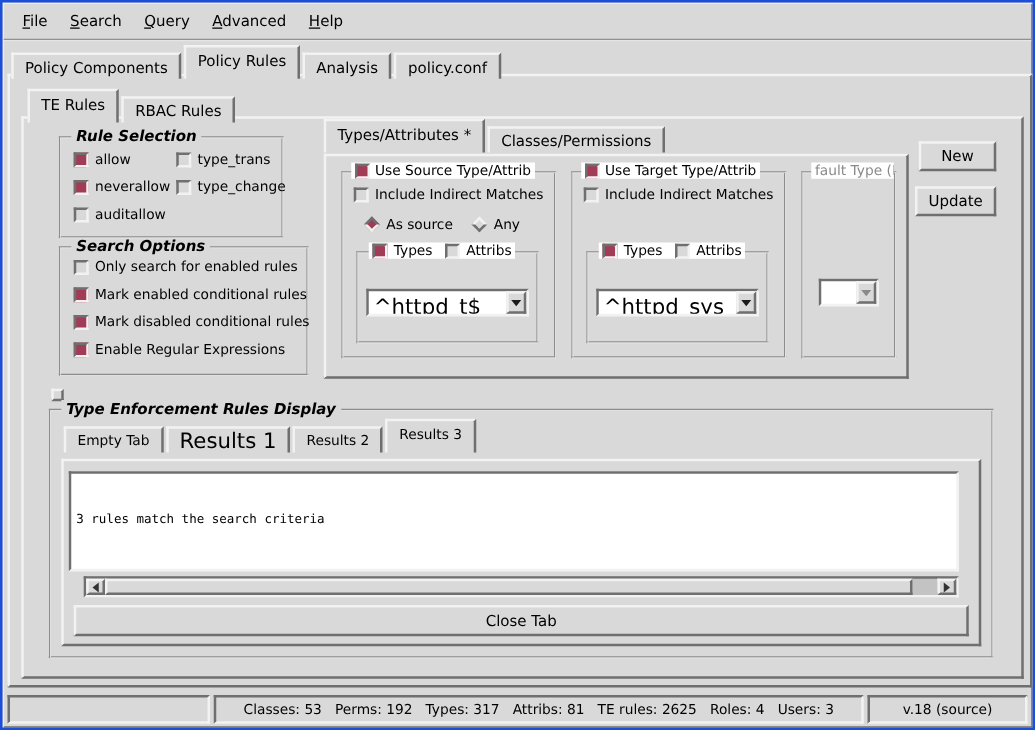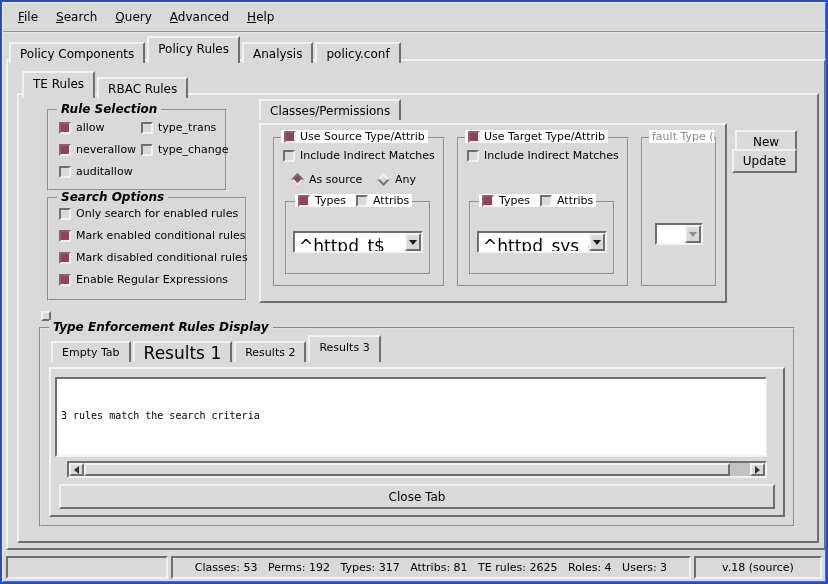--- a/index.html
+++ b/index.html
@@ -159,20 +159,21 @@
           <span class="cb"></span>
           <span>type_trans</span>
         </label>
         <label class="cb-row" style="left:92px; top:32px;">
           <span class="cb"></span>
           <span>type_change</span>
         </label>
       </div>
 
       <div class="tabs-row" style="left:240px; top:0px;">
+        <div class="tab selected">Types/Attributes *</div>
         <div class="tab">Classes/Permissions</div>
       </div>
 
       <div class="raised" style="position:absolute; left:240px; top:28px; width:468px; height:180px;">
 
         <div class="frame" style="left:12px; top:12px; width:172px; height:150px;">
           <span class="frame-title-plain">
             <span class="cb checked"></span>
             <span>Use Source Type/Attrib</span>
           </span>
@@ -241,21 +242,21 @@
           <span class="frame-title-plain disabled-text" style="max-width:66px; overflow:hidden;">fault Type (Disa</span>
           <div class="combo disabled" style="left:12px; top:84px; width:48px;">
             <span class="combo-text"></span>
             <span class="combo-btn">
                 <span class="arrow-down"></span>
               </span>
           </div>
         </div>
       </div>
 
-      <div class="btn" style="left:716px; top:18px; width:62px; height:24px;margin-top:17px;">New</div>
+      <div class="btn" style="left:716px; top:18px; width:62px; height:24px;">New</div>
       <div class="btn" style="left:713px; top:54px; width:65px; height:24px;">Update</div>
 
       <div class="sash-handle" style="left:22px; top:216px;"></div>
 
       <div class="frame" style="left:20px; top:232px; width:756px; height:200px;">
         <span class="frame-title">Type Enforcement Rules Display</span>
 
         <div class="tabs-row" style="left:10px; top:6px;">
           <div class="tab" style="font-size:11px;">Empty Tab</div>
           <div class="tab" style="font-size:17px;">Results 1</div>

